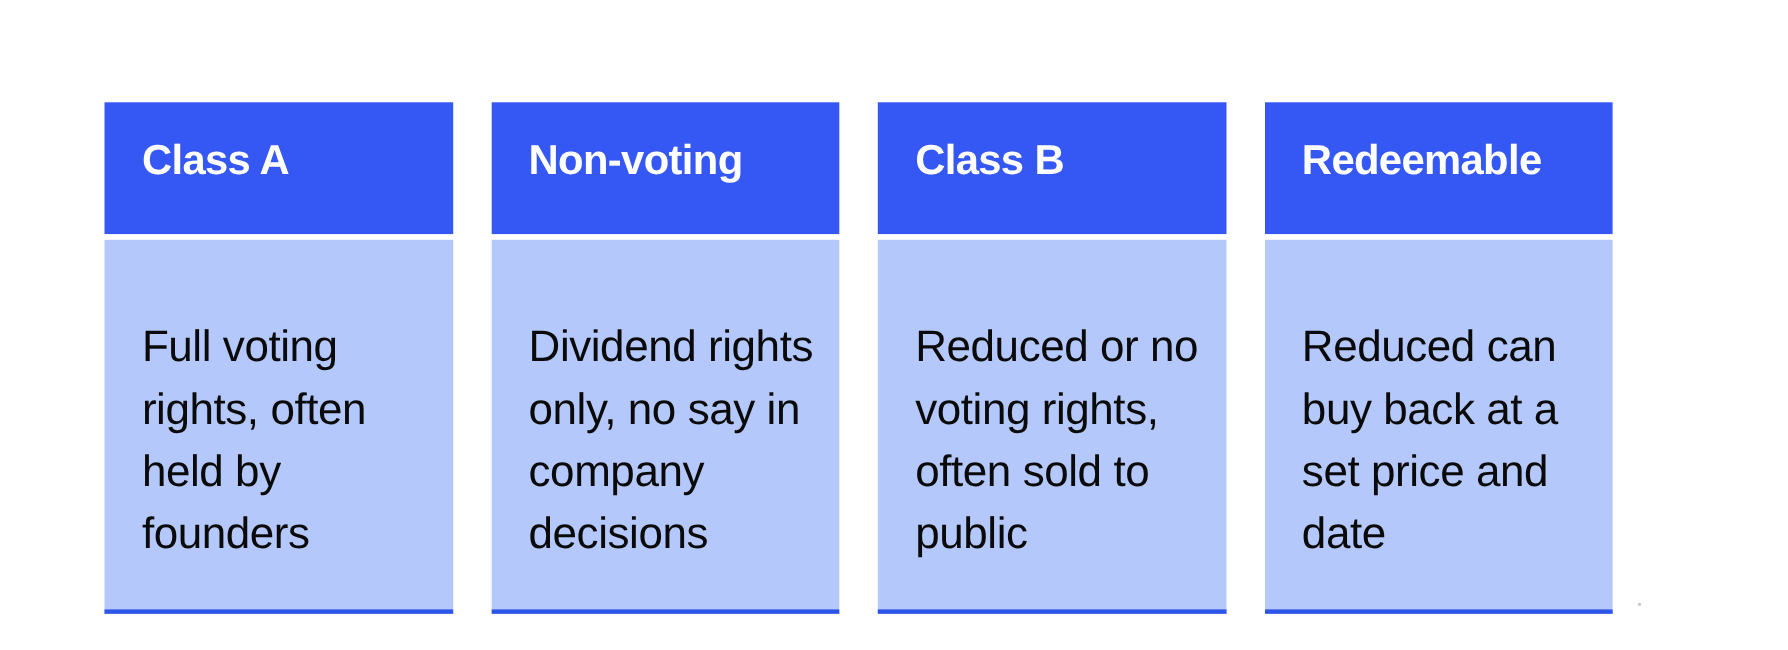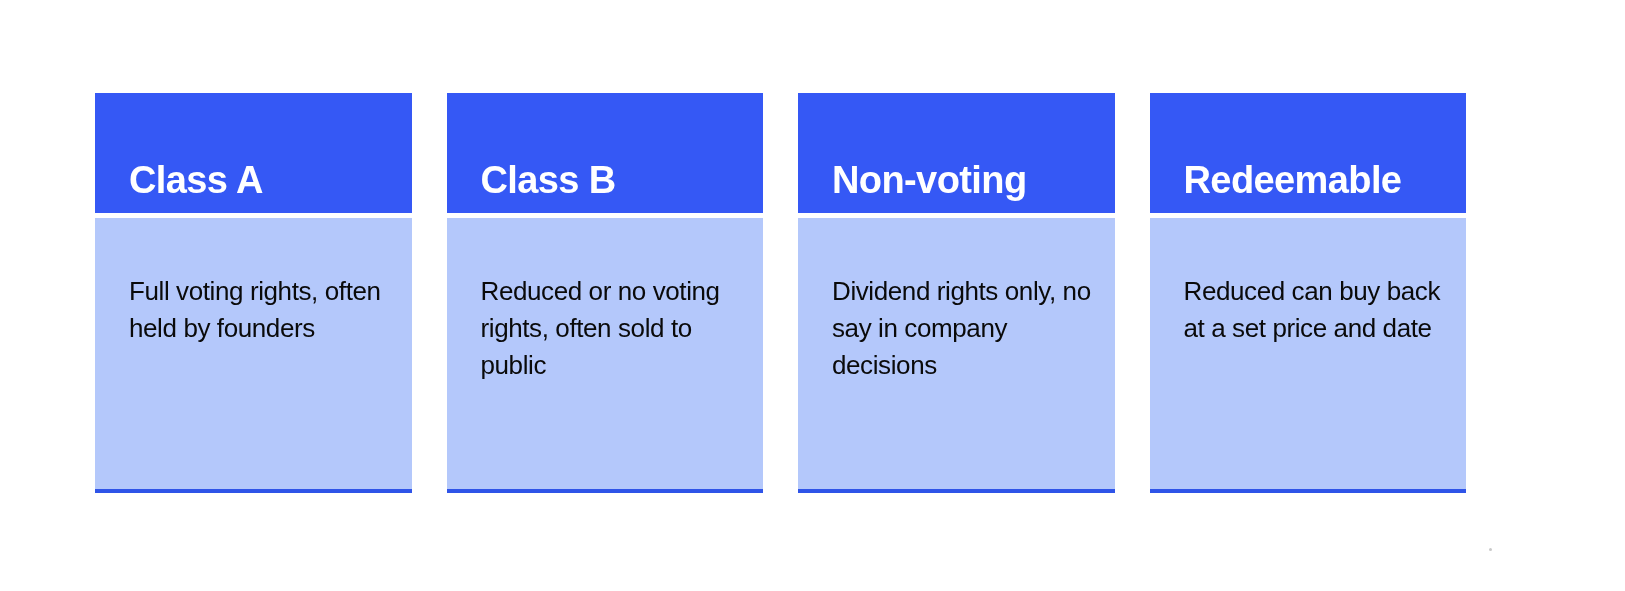--- a/index.html
+++ b/index.html
@@ -36,21 +36,21 @@
     flex-direction: column;
     background: transparent;
     box-sizing: border-box;
   }
 
   .card-header {
     height: 120px;
     min-height: 120px;
     background: #3558f5;
     display: flex;
-    align-items: flex-end;
+    align-items: center;
     padding: 0 33px 12px 34px;
     box-sizing: border-box;
   }
 
   .card-header-title {
     color: #ffffff;
     font-size: 38px;
     font-weight: bold;
     line-height: 1.05;
     letter-spacing: -0.6px;
@@ -66,21 +66,21 @@
   .card-body {
     flex: 1 1 auto;
     background: #b4c8fb;
     padding: 29px 22px 0 34px;
     box-sizing: border-box;
     border-bottom: 4px solid #2f54e8;
   }
 
   .card-body-text {
     color: #0a0a0a;
-    font-size: 26px;
+    font-size: 40px;
     line-height: 1.42;
     letter-spacing: -0.4px;
     font-weight: normal;
   }
 
   #corner-dot {
     position: absolute;
     left: 1489px;
     top: 548px;
     width: 3px;
@@ -99,35 +99,35 @@
       <span class="card-header-title">Class A</span>
     </div>
     <div class="card-divider"></div>
     <div class="card-body">
       <p class="card-body-text">Full voting rights, often held by founders</p>
     </div>
   </div>
 
   <div class="card">
     <div class="card-header">
+      <span class="card-header-title">Non-voting</span>
+    </div>
+    <div class="card-divider"></div>
+    <div class="card-body">
+      <p class="card-body-text">Dividend rights only, no say in company decisions</p>
+    </div>
+  </div>
+
+  <div class="card">
+    <div class="card-header">
       <span class="card-header-title">Class B</span>
     </div>
     <div class="card-divider"></div>
     <div class="card-body">
       <p class="card-body-text">Reduced or no voting rights, often sold to public</p>
-    </div>
-  </div>
-
-  <div class="card">
-    <div class="card-header">
-      <span class="card-header-title">Non-voting</span>
-    </div>
-    <div class="card-divider"></div>
-    <div class="card-body">
-      <p class="card-body-text">Dividend rights only, no say in company decisions</p>
     </div>
   </div>
 
   <div class="card">
     <div class="card-header">
       <span class="card-header-title">Redeemable</span>
     </div>
     <div class="card-divider"></div>
     <div class="card-body">
       <p class="card-body-text">Reduced can buy back at a set price and date</p>

